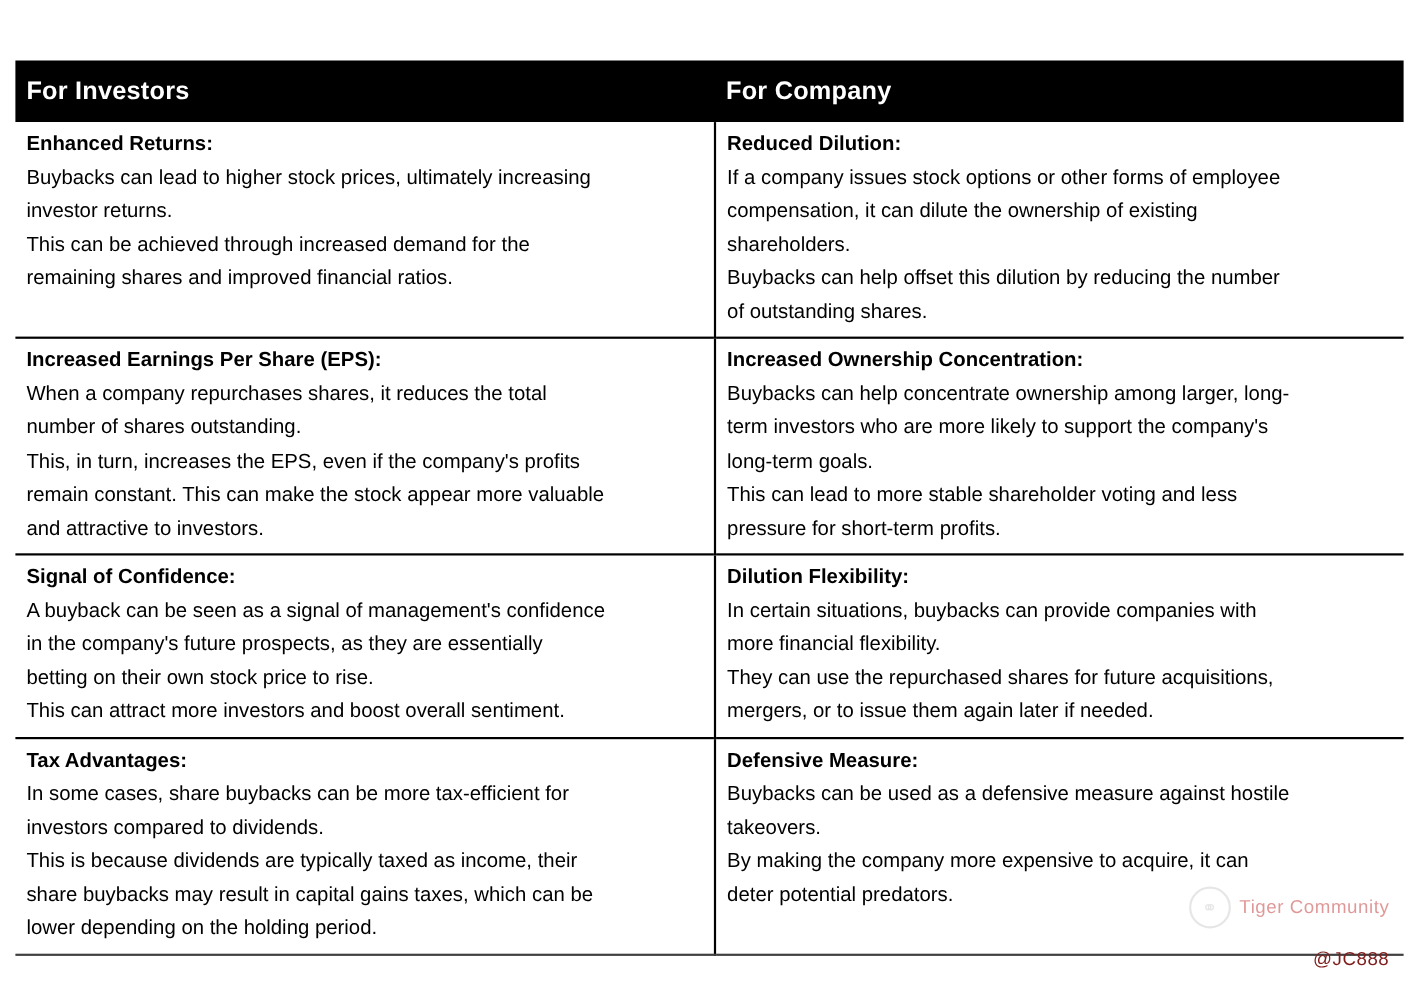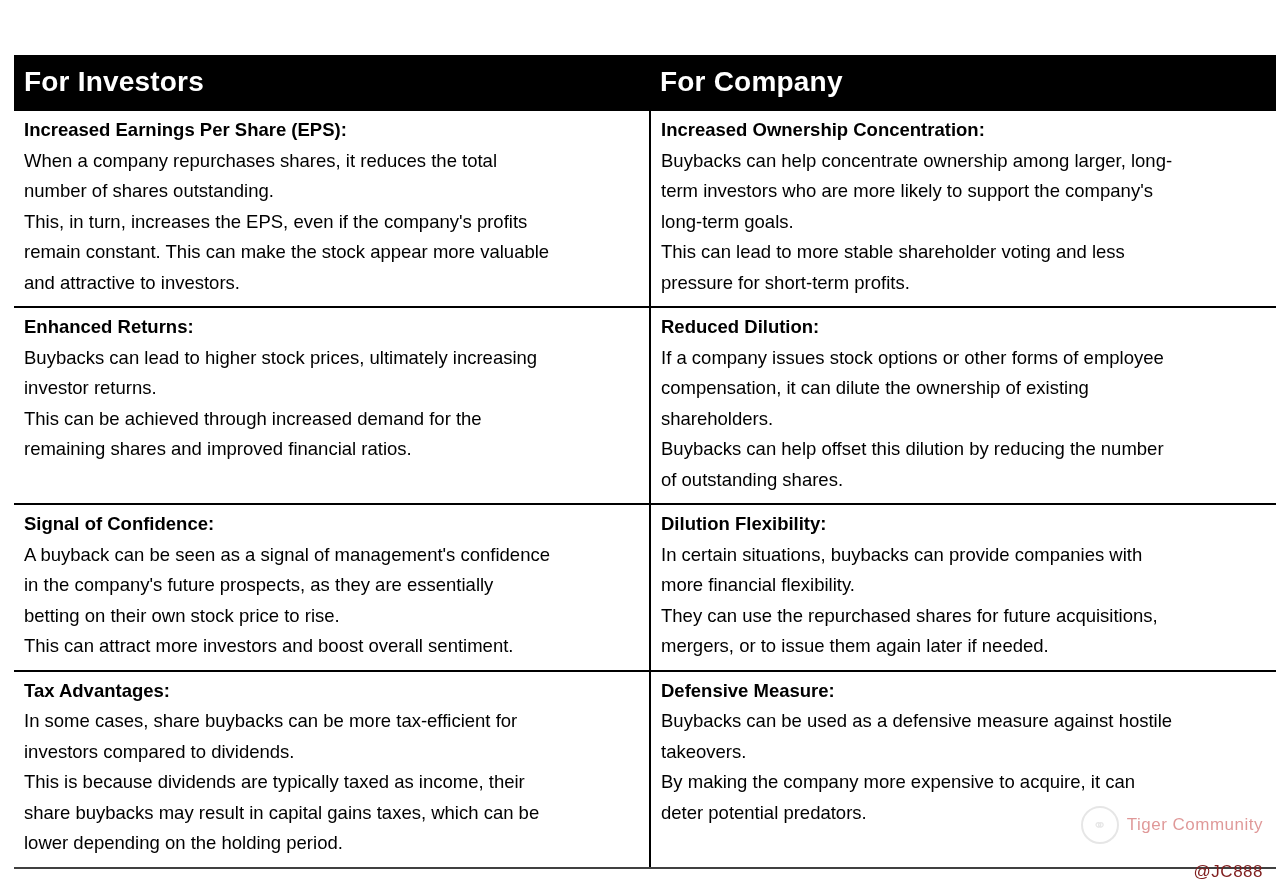--- a/index.html
+++ b/index.html
@@ -30,21 +30,21 @@
     width: 1262px;
   }
 
   table.compare col.c1 { width: 636px; }
   table.compare col.c2 { width: 626px; }
 
   thead th {
     background: #000000;
     color: #ffffff;
     text-align: left;
-    font-size: 28px;
+    font-size: 23px;
     font-weight: bold;
     padding: 6px 0 8px 10px;
     border: none;
     height: 42px;
     vertical-align: middle;
     letter-spacing: 0.2px;
   }
 
   tbody td {
     vertical-align: top;
@@ -126,57 +126,57 @@
     <thead>
       <tr>
         <th>For Investors</th>
         <th>For Company</th>
       </tr>
     </thead>
     <tbody>
 
       <tr>
         <td class="left">
+          <span class="cell-title">Enhanced Returns:</span>
+          <span class="cell-line">Buybacks can lead to higher stock prices, ultimately increasing</span>
+          <span class="cell-line">investor returns.</span>
+          <span class="cell-line">This can be achieved through increased demand for the</span>
+          <span class="cell-line">remaining shares and improved financial ratios.</span>
+        </td>
+        <td class="right">
+          <span class="cell-title">Reduced Dilution:</span>
+          <span class="cell-line">If a company issues stock options or other forms of employee</span>
+          <span class="cell-line">compensation, it can dilute the ownership of existing</span>
+          <span class="cell-line">shareholders.</span>
+          <span class="cell-line">Buybacks can help offset this dilution by reducing the number</span>
+          <span class="cell-line">of outstanding shares.</span>
+        </td>
+      </tr>
+
+      <tr>
+        <td class="left">
           <span class="cell-title">Increased Earnings Per Share (EPS):</span>
           <span class="cell-line">When a company repurchases shares, it reduces the total</span>
           <span class="cell-line">number of shares outstanding.</span>
           <span class="cell-line">This, in turn, increases the EPS, even if the company's profits</span>
           <span class="cell-line">remain constant. This can make the stock appear more valuable</span>
           <span class="cell-line">and attractive to investors.</span>
         </td>
         <td class="right">
           <span class="cell-title">Increased Ownership Concentration:</span>
           <span class="cell-line">Buybacks can help concentrate ownership among larger, long-</span>
           <span class="cell-line">term investors who are more likely to support the company's</span>
           <span class="cell-line">long-term goals.</span>
           <span class="cell-line">This can lead to more stable shareholder voting and less</span>
           <span class="cell-line">pressure for short-term profits.</span>
         </td>
       </tr>
 
       <tr>
         <td class="left">
-          <span class="cell-title">Enhanced Returns:</span>
-          <span class="cell-line">Buybacks can lead to higher stock prices, ultimately increasing</span>
-          <span class="cell-line">investor returns.</span>
-          <span class="cell-line">This can be achieved through increased demand for the</span>
-          <span class="cell-line">remaining shares and improved financial ratios.</span>
-        </td>
-        <td class="right">
-          <span class="cell-title">Reduced Dilution:</span>
-          <span class="cell-line">If a company issues stock options or other forms of employee</span>
-          <span class="cell-line">compensation, it can dilute the ownership of existing</span>
-          <span class="cell-line">shareholders.</span>
-          <span class="cell-line">Buybacks can help offset this dilution by reducing the number</span>
-          <span class="cell-line">of outstanding shares.</span>
-        </td>
-      </tr>
-
-      <tr>
-        <td class="left">
           <span class="cell-title">Signal of Confidence:</span>
           <span class="cell-line">A buyback can be seen as a signal of management's confidence</span>
           <span class="cell-line">in the company's future prospects, as they are essentially</span>
           <span class="cell-line">betting on their own stock price to rise.</span>
           <span class="cell-line">This can attract more investors and boost overall sentiment.</span>
         </td>
         <td class="right">
           <span class="cell-title">Dilution Flexibility:</span>
           <span class="cell-line">In certain situations, buybacks can provide companies with</span>
           <span class="cell-line">more financial flexibility.</span>

